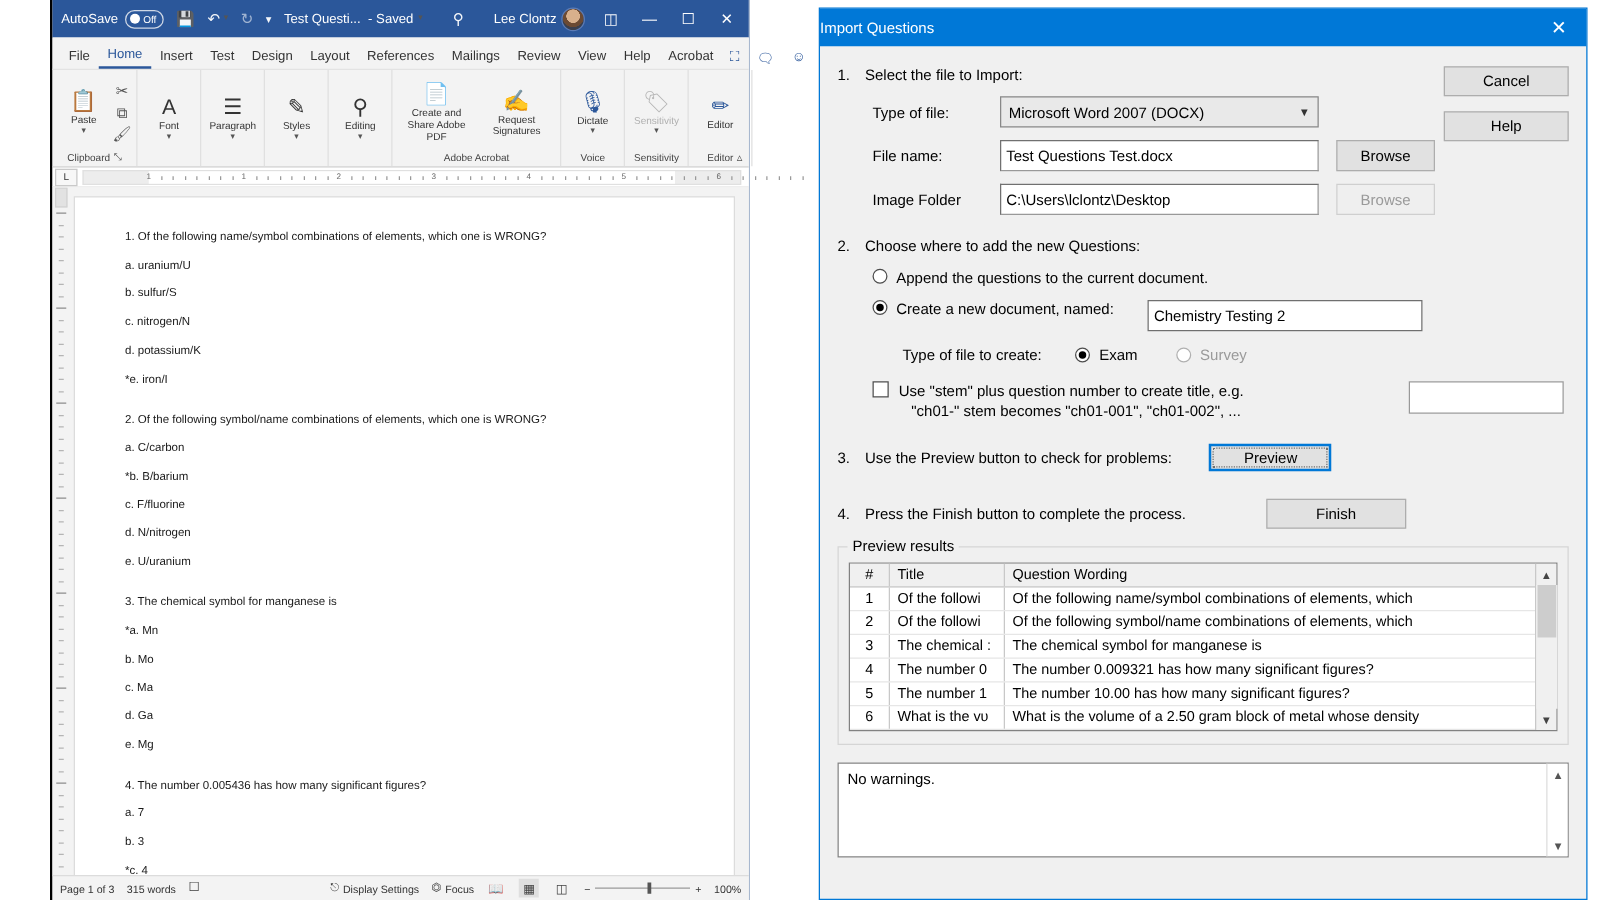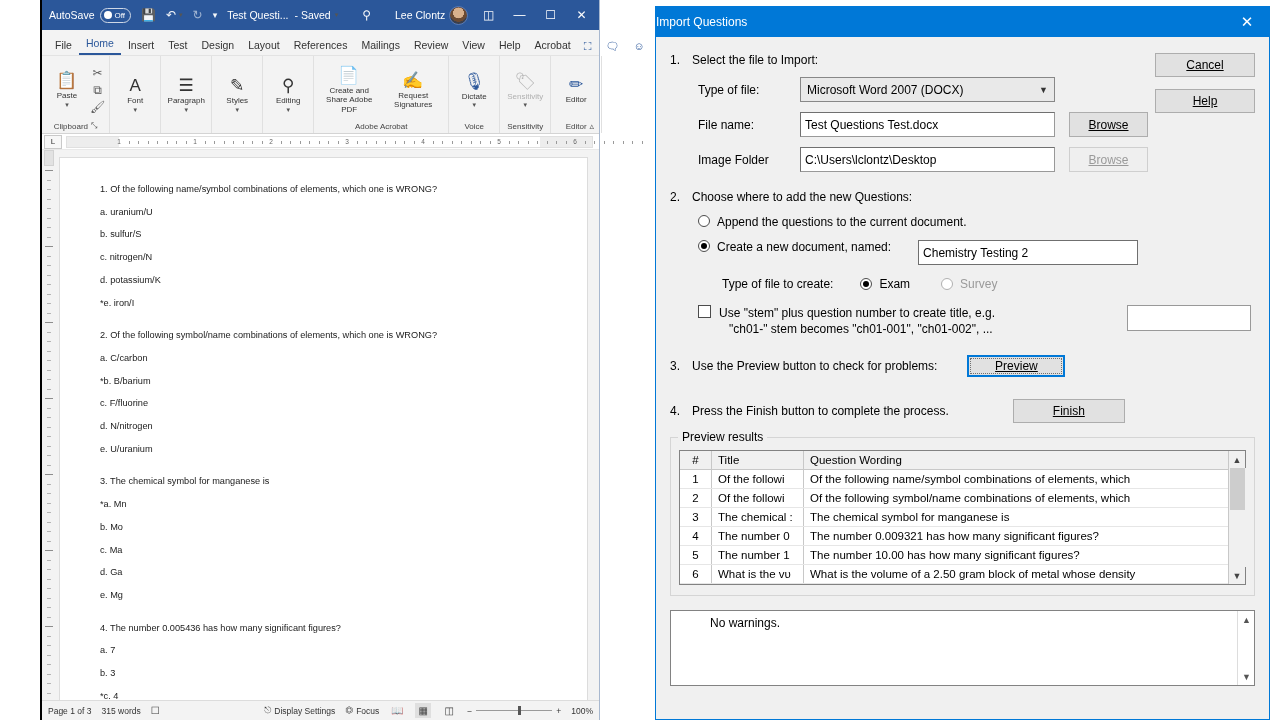--- a/index.html
+++ b/index.html
@@ -136,21 +136,21 @@
     justify-content: space-between;
   }
   .fselect .cv { font-size: 9px; color: #333; }
   .ftext {
     width: 255px; height: 25px; background: #fff; border: 1px solid #999;
     border-top-color: #707070; border-left-color: #707070;
     display: flex; align-items: center; padding: 0 4px; font-size: 12px;
   }
   .btn {
     background: #e1e1e1; border: 1px solid #adadad; font-size: 12px; color: #000;
-    display: flex; align-items: center; justify-content: center; text-align:right;text-decoration:underline;
+    display: flex; align-items: center; justify-content: center; text-align:right;
   }
   .btn.dim { color: #9a9a9a; border-color: #cfcfcf; background: #efefef; }
   .btn.focus { border: 2px solid #0078d7; outline: 1px dotted #707070; outline-offset: -4px; }
   .browse-btn { width: 79px; height: 25px; margin-left: 14px; }
 
   .right-btns { position: absolute; right: 14px; top: 16px; display: flex; flex-direction: column; gap: 12px; }
   .right-btns .btn { width: 100px; height: 24px; }
 
   .radio { width: 12px; height: 12px; border-radius: 50%; border: 1px solid #4c4c4c; background: #fff;
            display: inline-flex; align-items: center; justify-content: center; flex: none; }
@@ -183,21 +183,21 @@
                   overflow: hidden; white-space: nowrap; }
   .c-num { width: 32px; justify-content: center !important; padding-left: 0 !important; }
   .c-title { width: 92px; }
   .c-wording { flex: 1; border-right: none !important; }
   .vscroll { width: 17px; background: #f0f0f0; border-left: 1px solid #c8c8c8;
              display: flex; flex-direction: column; align-items: center; }
   .vs-arrow { height: 17px; width: 17px; display: flex; align-items: center; justify-content: center; font-size: 9px; color: #444; }
   .vs-track { flex: 1; width: 17px; background: #f0f0f0; position: relative; }
   .vs-thumb { position: absolute; top: 0; left: 1px; right: 1px; height: 42px; background: #cdcdcd; }
 
-  .warnbox { margin-top: 14px; border: 1px solid #828282; background: #fff; height: 76px; display: flex; padding-left: 32px; }
+  .warnbox { margin-top: 14px; border: 1px solid #828282; background: #fff; height: 76px; display: flex; }
   .warnbox .inner { flex: 1; padding: 5px 7px; font-size: 12px; }
   .warn-scroll { width: 17px; background: #fff; border-left: 1px solid #ddd; display:flex; flex-direction:column; justify-content: space-between;}
   .warn-scroll .vs-arrow { color: #555; }
 </style>
 </head>
 <body>
 
 <div id="root">
 
   <div id="word-window">

